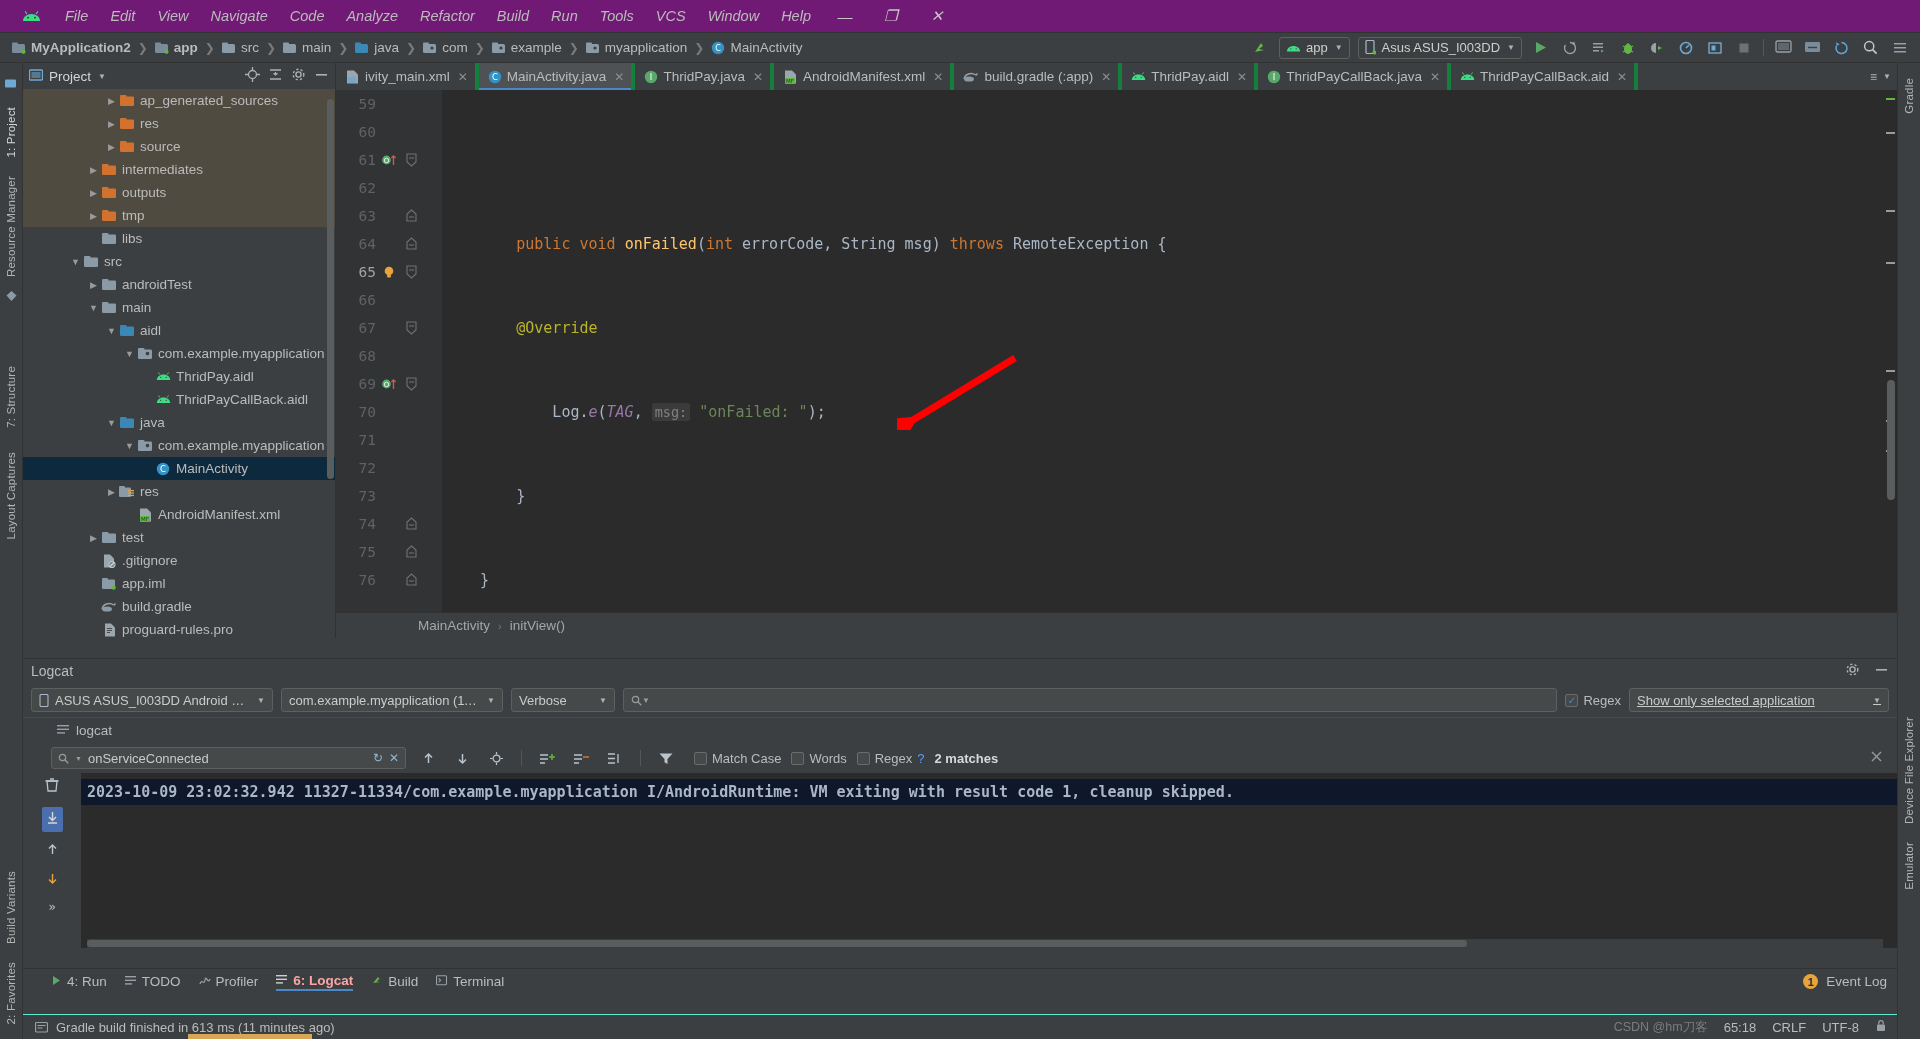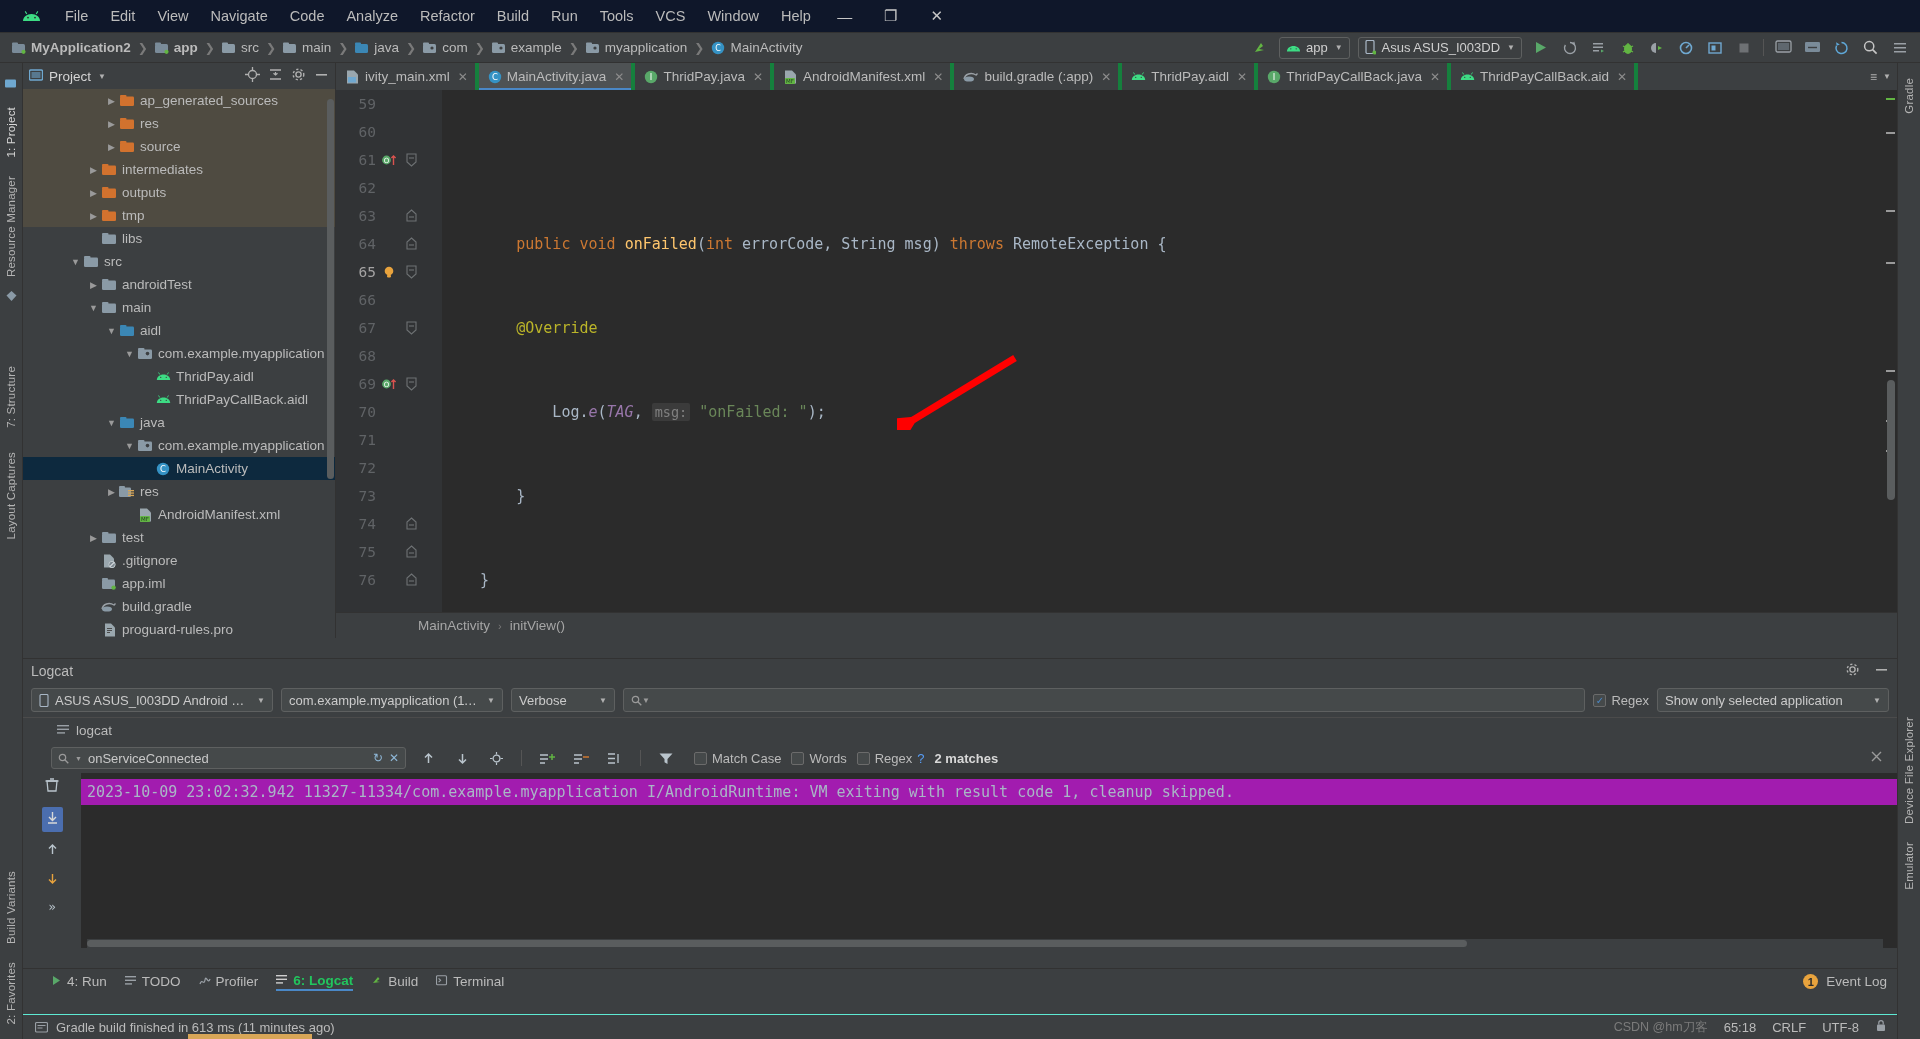--- a/index.html
+++ b/index.html
@@ -8,22 +8,22 @@
     background: #3c3f41;
     font-family: "Liberation Sans", sans-serif;
     font-size: 13px;
     color: #bbbbbb;
     overflow: hidden;
   }
   .app { position: relative; width: 1920px; height: 1039px; display: flex; flex-direction: column; }
 
   
   .titlebar {
-    height: 33px; background: #0f172a; display: flex; align-items: center;
-    flex: 0 0 33px; border-bottom: 1px solid #323232;
+    height: 33px; background: #701a75; display: flex; align-items: center;
+    flex: 0 0 33px; border-bottom: 1px solid #323232; font-style: italic;
   }
   .and-logo { width: 26px; margin-left: 18px; display: flex; justify-content: center; }
   .menu { display: flex; align-items: center; margin-left: 10px; }
   .menu-item {
     padding: 3px 11px; color: #bbbbbb; font-size: 14.5px; white-space: nowrap; cursor: default;
   }
   .win-title {
     flex: 1; text-align: center; color: #8d8d8d; font-size: 14px; white-space: nowrap;
     overflow: hidden; text-overflow: ellipsis; padding-left: 40px;
   }
@@ -202,37 +202,37 @@
   .find-input .grow { flex: 1; }
   .fb-ic { width: 24px; height: 24px; display: flex; align-items: center; justify-content: center; }
   .fb-sep { width: 1px; height: 16px; background: #555; margin: 0 3px; }
   .matches { font-size: 13px; color: #d8d8d8; font-weight: bold; }
 
   .log-out {
     flex: 1; background: #2b2b2b; position: relative; overflow: hidden; min-height: 0;
     font-family: "DejaVu Sans Mono", monospace; font-size: 15px; white-space: nowrap;
   }
   .log-line { padding-left: 64px; line-height: 26px; color: #a9b7c6; }
-  .log-line.selln { background: #a21caf; }
+  .log-line.selln { background: #0f172a; font-weight: bold; }
   .log-hscroll {
     position: absolute; left: 64px; right: 14px; bottom: 0; height: 9px; background: #3c3f41;
   }
   .log-hthumb { position: absolute; left: 0; height: 7px; top: 1px; background: #5a5d5e; border-radius: 4px; }
   .log-left-strip {
     position: absolute; left: 0; top: 0; bottom: 0; width: 58px; background: #3c3f41;
     display: flex; flex-direction: column; align-items: center; padding-top: 4px; gap: 10px;
   }
 
   
   .bottombar {
     height: 26px; flex: 0 0 26px; background: #3c3f41; display: flex; align-items: center;
     padding-left: 28px; gap: 18px; font-size: 13.5px; color: #bbbbbb; border-top: 1px solid #323232;
   }
   .bb-item { display: flex; align-items: center; gap: 5px; white-space: nowrap; }
-  .bb-item.sel { color: #22c55e; font-weight: bold; border-bottom: 2px solid #4a88c7; padding-bottom: 1px; }
+  .bb-item.sel { color: #fca5a5; font-weight: bold; border-bottom: 2px solid #4a88c7; padding-bottom: 1px; }
   .bb-right { margin-left: auto; display: flex; align-items: center; gap: 8px; padding-right: 10px; }
 
   .statusbar {
     height: 25px; flex: 0 0 25px; background: #3c3f41; display: flex; align-items: center;
     padding: 0 10px 0 12px; font-size: 13px; color: #bbbbbb; border-top: 1px solid #5eead4;
   }
   .statusbar .sright { margin-left: auto; display: flex; align-items: center; gap: 16px; }
   .wm { color: #7b7b7b; font-size: 12.5px; }
 
   
@@ -1140,21 +1140,21 @@
                   <circle cx="4.5" cy="4.5" r="3.2" fill="none" stroke="#9a9a9a" stroke-width="1.2"></circle>
                   <path d="M7 7l3.3 3.3" stroke="#9a9a9a" stroke-width="1.3"></path>
                 </svg>
               </span>
             <span style="font-size:8px;color:#9a9a9a;">▼</span>
           </div>
           <div class="chk">
             <span class="chkbox" style="background:#45494a;color:#4a88c7;">✓</span>
             <span>Regex</span>
           </div>
-          <div class="lc-combo" style="width:232px;">
+          <div class="lc-combo" style="width:260px;text-decoration:underline;">
             <span style="overflow:hidden;text-overflow:ellipsis;white-space:nowrap;">Show only selected application</span>
             <span class="caret">▼</span>
           </div>
         </div>
 
         <div class="logcat-tabrow">
           <span><svg width="13" height="11">
                 <rect x="0" y="1" width="12" height="1.4" fill="#9aa0a6"></rect>
                 <rect x="0" y="4.6" width="12" height="1.4" fill="#9aa0a6"></rect>
                 <rect x="0" y="8.2" width="8" height="1.4" fill="#9aa0a6"></rect>

